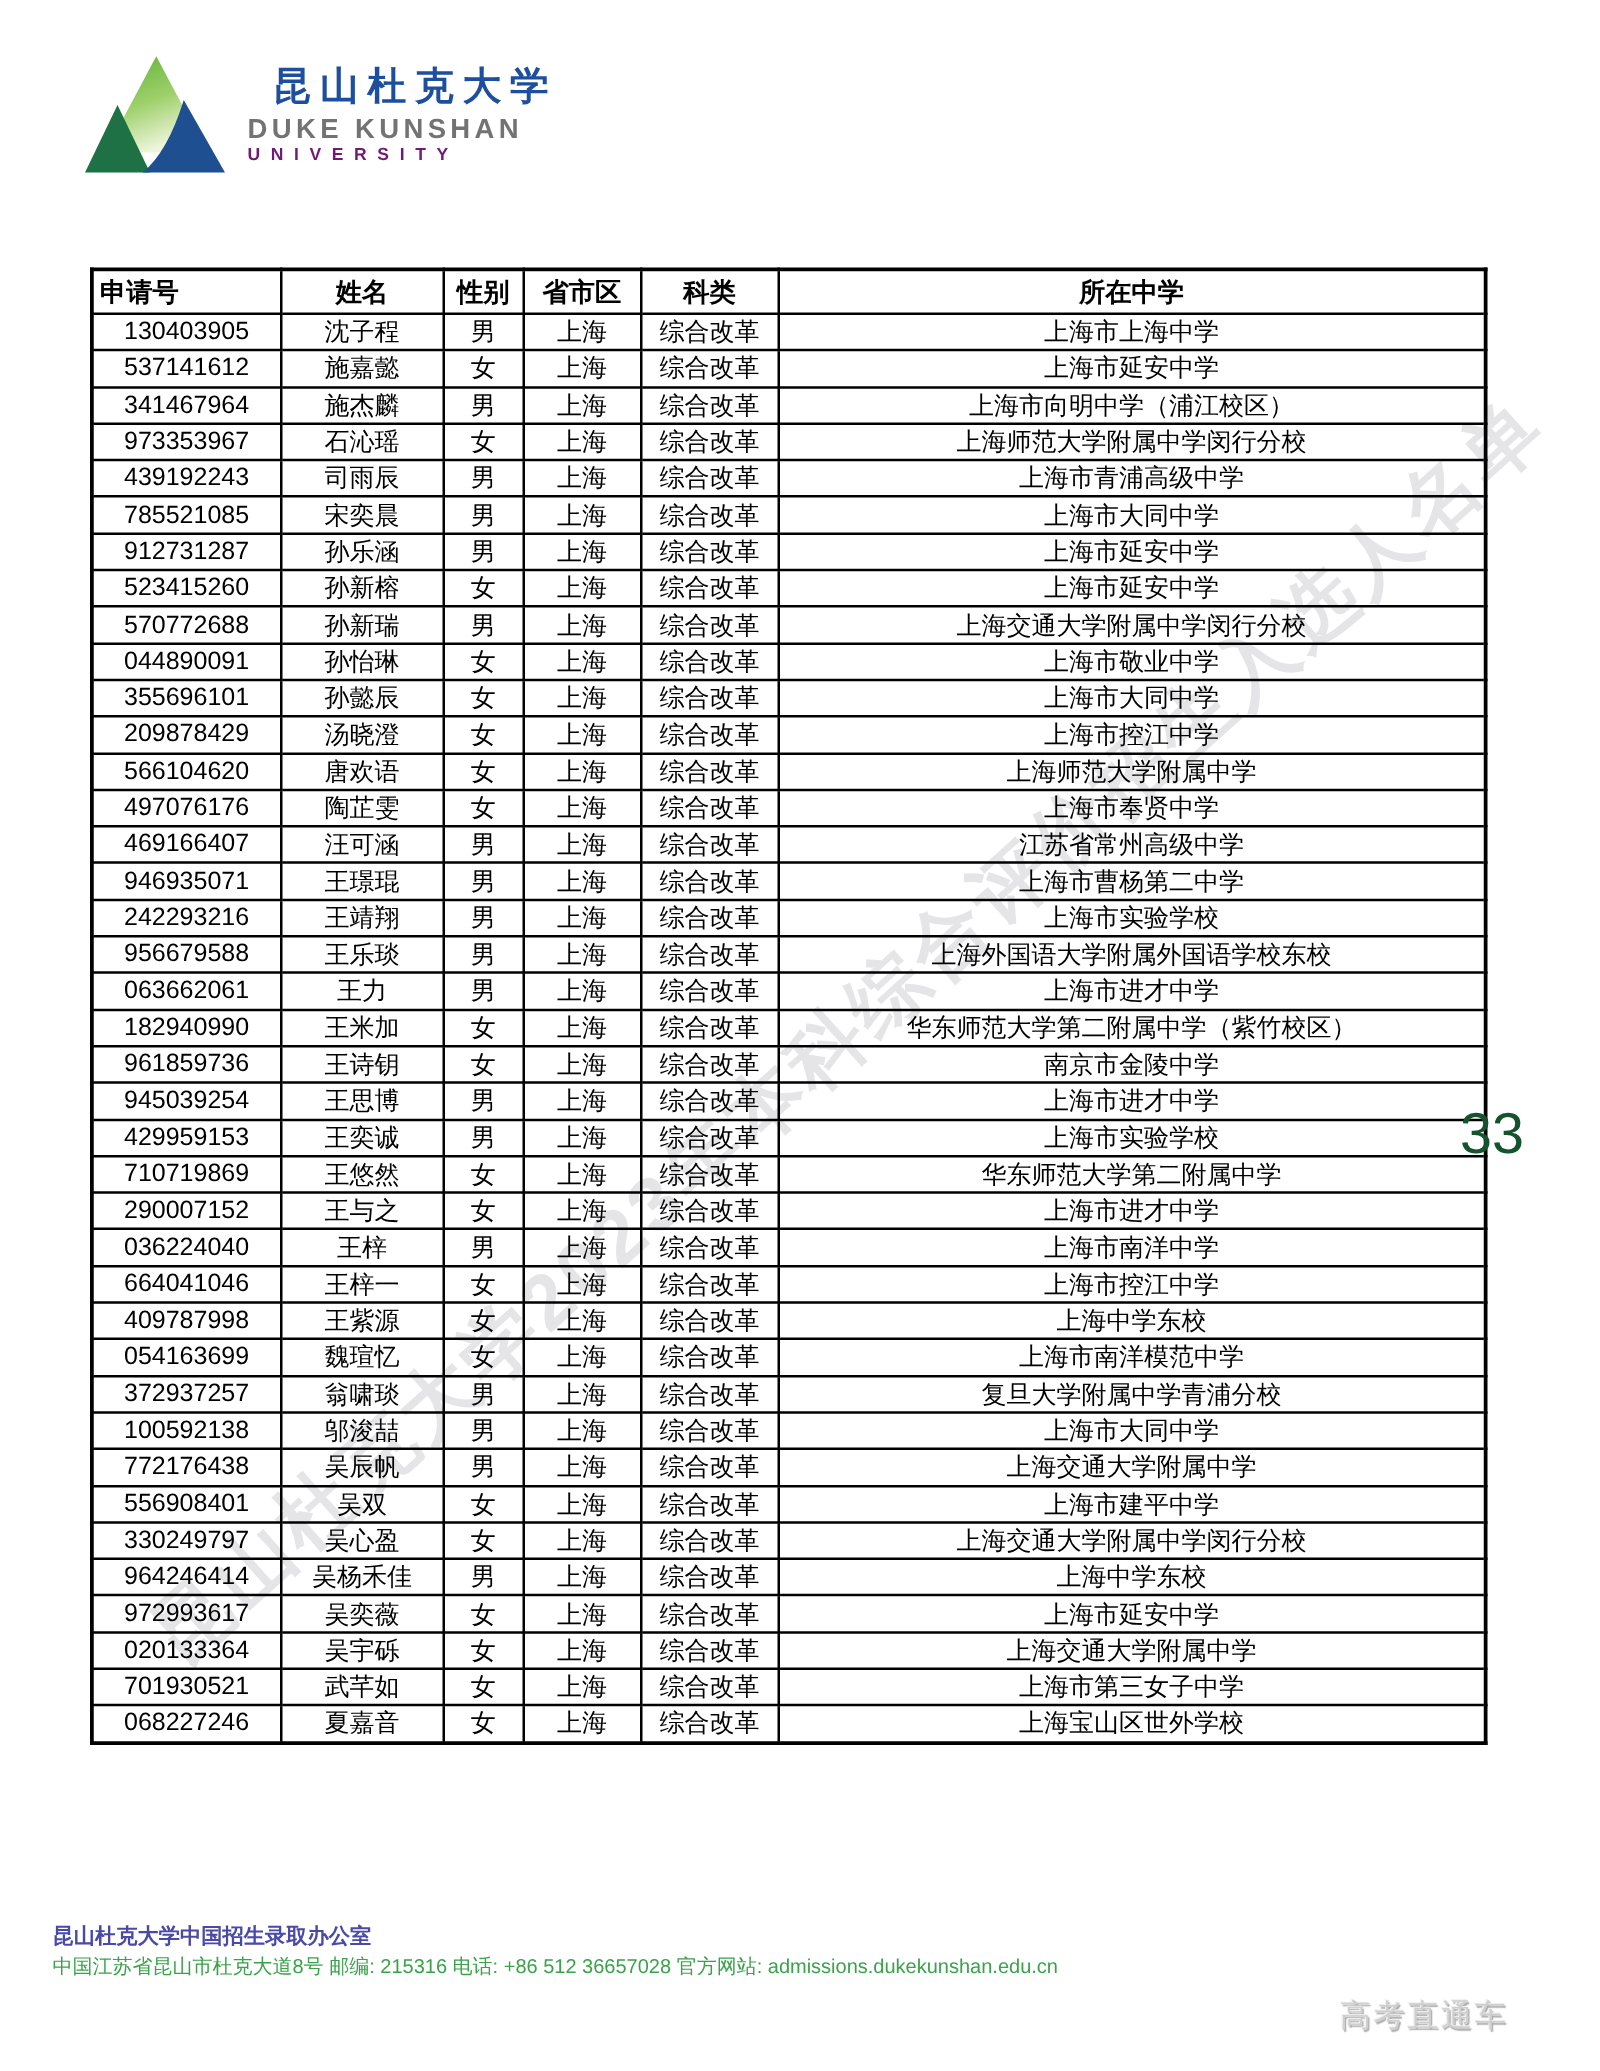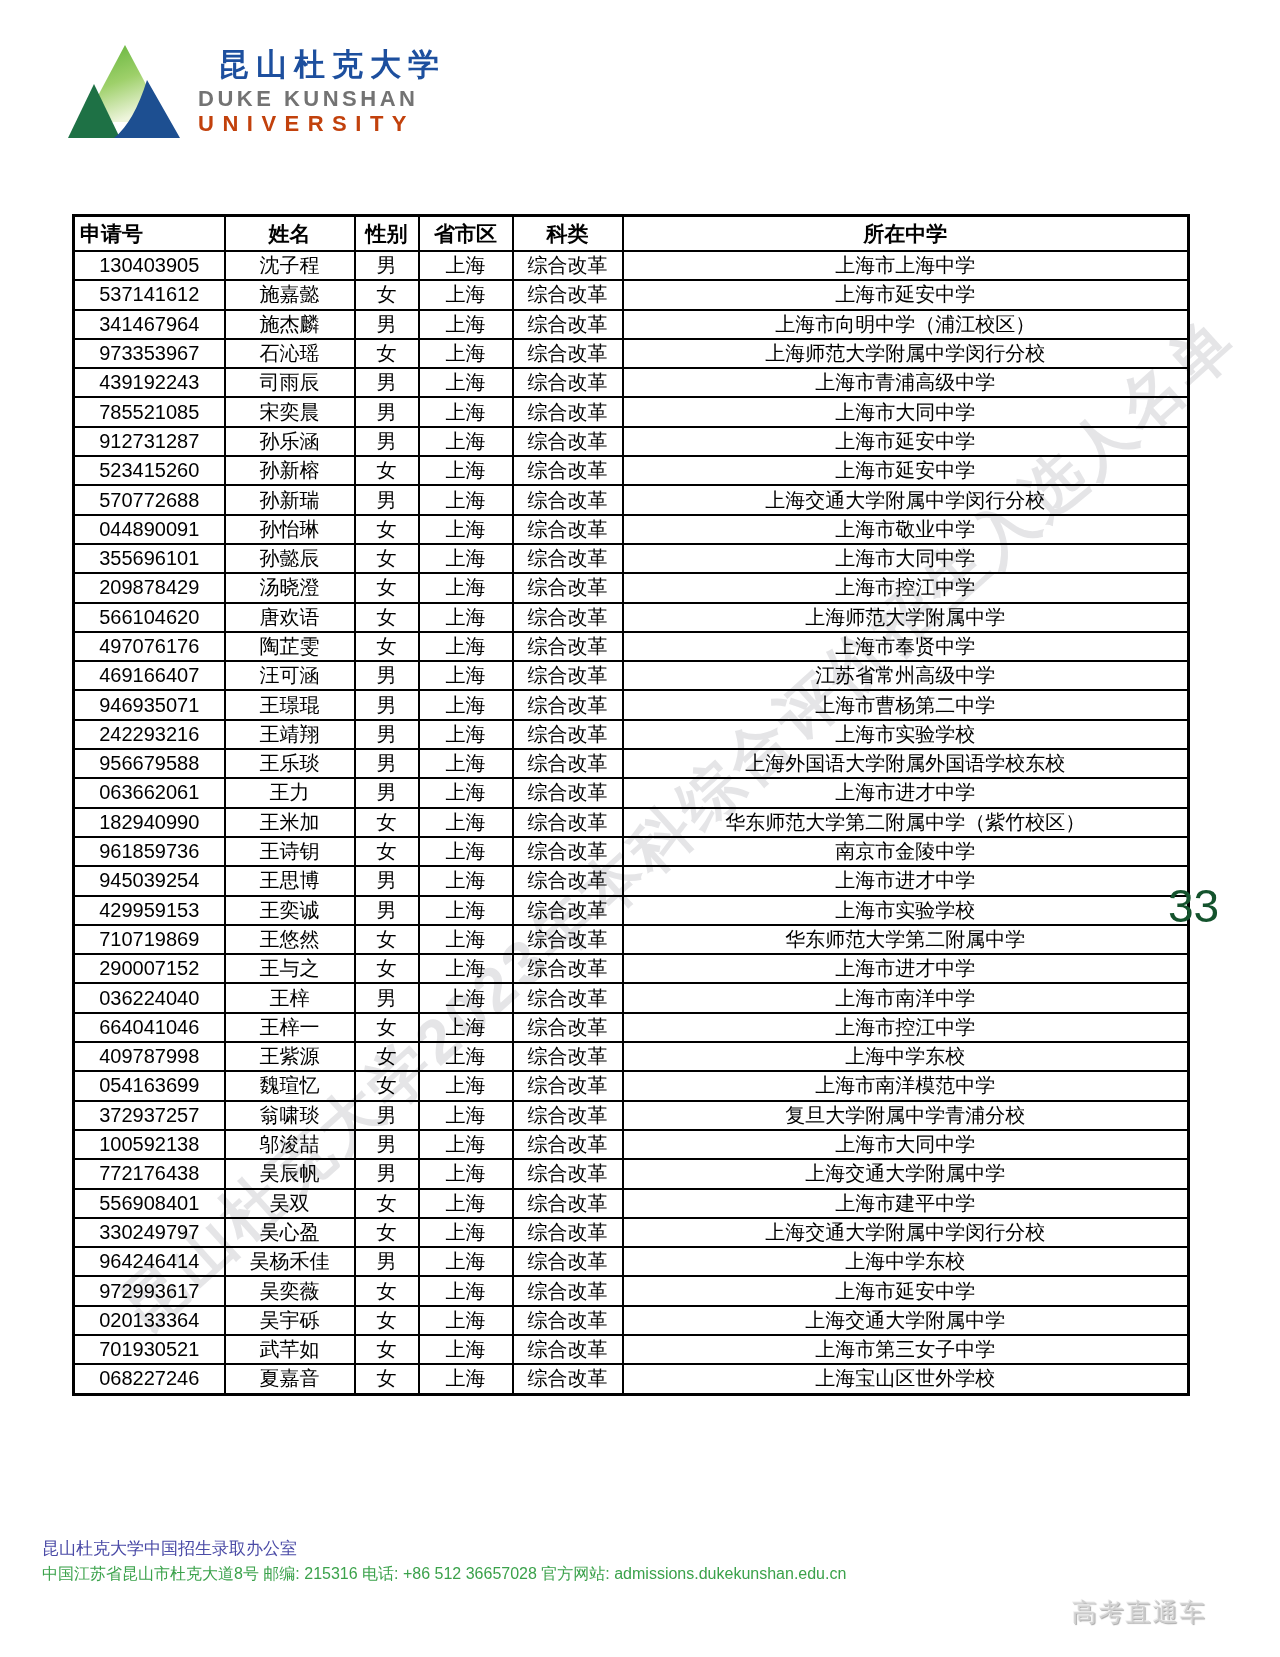--- a/index.html
+++ b/index.html
@@ -8,21 +8,21 @@
     font-family:"Liberation Sans","DejaVu Sans",sans-serif;color:#000;
     overflow:hidden;
   }
 
   
   .logo{position:absolute;left:68px;top:42px;display:flex;align-items:center;gap:18px;}
   .logo-mark{width:112px;height:100px;flex:0 0 auto;}
   .logo-text{display:flex;flex-direction:column;line-height:1.05;}
   .logo-cn{font-size:31px;font-weight:bold;color:#1d4f9e;letter-spacing:7px;white-space:nowrap;margin-left:20px;}
   .logo-en1{font-size:22px;font-weight:bold;color:#737373;letter-spacing:3.5px;margin-top:6px;white-space:nowrap;}
-  .logo-en2{font-size:22px;font-weight:bold;color:#c2410c;letter-spacing:8.5px;margin-top:2px;white-space:nowrap;}
+  .logo-en2{font-size:14px;font-weight:bold;color:#701a75;letter-spacing:8.5px;margin-top:2px;white-space:nowrap;}
 
   
   .watermark{
     position:absolute;left:-40px;top:830px;width:1330px;text-align:center;
     transform:rotate(-42deg);transform-origin:center;
     font-size:62px;letter-spacing:4px;color:rgba(190,190,195,0.40);
     white-space:nowrap;pointer-events:none;z-index:1;font-weight:bold;
   }
 
   
@@ -36,21 +36,21 @@
   thead th:first-child{text-align:left;padding-left:5px;}
 
   
   .page-number{
     position:absolute;left:1168px;top:838px;z-index:3;
     font-size:46px;color:#14532d;margin-top:41px;
   }
 
   
   .footer{position:absolute;left:42px;top:1537px;z-index:3;line-height:1.45;}
-  .footer-office{font-size:17px;color:#4a4aa6;font-weight:400;}
+  .footer-office{font-size:17px;color:#4a4aa6;font-weight:700;}
   .footer-contact{font-size:16px;color:#3ba24b;}
 
   
   .badge{
     position:absolute;left:1072px;top:1596px;z-index:3;
     font-size:25px;color:#cfcfcf;letter-spacing:2px;
     text-shadow:-1px -1px 0 #efefef,1px 1px 1px #a9a9a9;
   }
 </style>
 </head>

